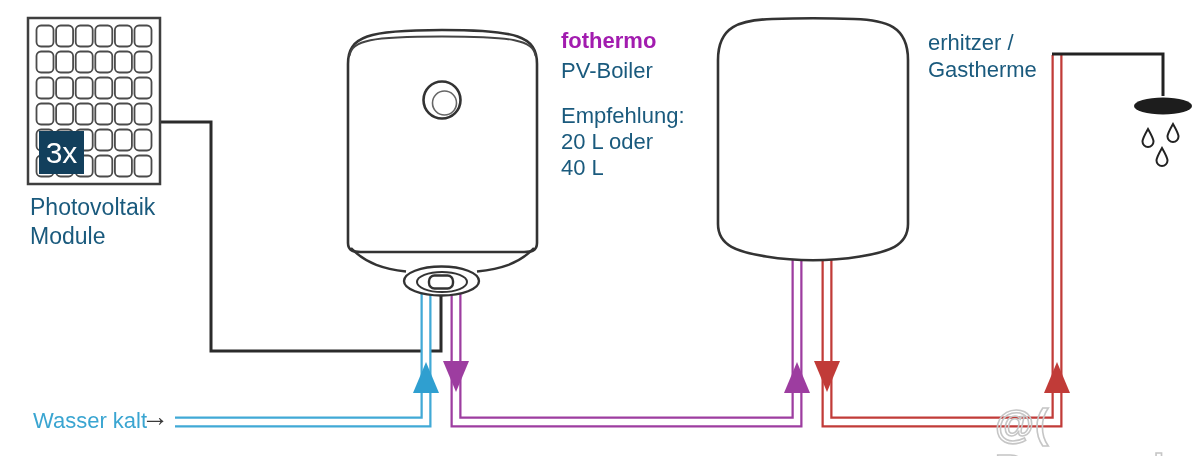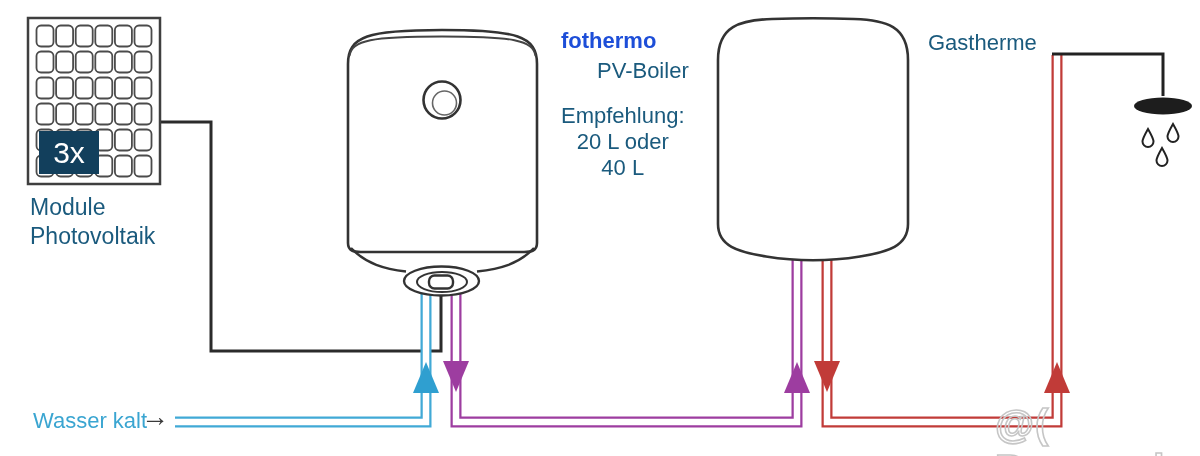--- a/index.html
+++ b/index.html
@@ -15,29 +15,29 @@
   #diagram-svg { position: absolute; left: 0; top: 0; }
 
   .lbl { position: absolute; font-family: "Liberation Sans", sans-serif; }
 
   .dark-blue { color: #1a5a7d; }
 
   .pv-label { left: 30px; top: 193px; font-size: 23px; line-height: 29px; }
   .pv-label span { display: block; }
 
   .pv-badge {
-    position: absolute; left: 39px; top: 131px; width: 60px; height: 43px;
+    position: absolute; left: 39px; top: 131px; width: 45px; height: 43px;
     background: #123f5c; color: #ffffff; font-size: 30px;
     display: flex; align-items: center; justify-content: center;
   }
 
-  .boiler-brand { left: 561px; top: 28px; font-size: 22px; font-weight: bold; color: #1d4ed8; }
-  .boiler-model { left: 561px; top: 58px; font-size: 22px; margin-left: 36px; }
+  .boiler-brand { left: 561px; top: 28px; font-size: 22px; font-weight: bold; color: #a21caf; }
+  .boiler-model { left: 561px; top: 58px; font-size: 22px; }
   .boiler-rec   { left: 561px; top: 103px; font-size: 22px; line-height: 26px; }
-  .boiler-rec span { display: block; text-align: center; }
+  .boiler-rec span { display: block; }
 
   .heater-label { left: 928px; top: 29px; font-size: 22px; line-height: 27px; }
   .heater-label span { display: block; }
 
   .cold-label { left: 33px;  top: 408px; font-size: 22px; color: #3aa5d1; }
   .cold-arrow { left: 141px; top: 401px; font-size: 28px; color: #3a3a3a; }
   .preheated-label { left: 528px; top: 384px; font-size: 23px; color: #9c3d9e; }
   .hot-label { left: 885px; top: 384px; font-size: 23px; color: #c13b38; }
 
   .watermark {
@@ -136,33 +136,34 @@
     <polygon points="413,393 439,393 426,362" fill="#2f9fd0"></polygon>
     <polygon points="443,361 469,361 456,392" fill="#9d3da0"></polygon>
     <polygon points="784,393 810,393 797,362" fill="#9d3da0"></polygon>
     <polygon points="814,361 840,361 827,392" fill="#c13b38"></polygon>
     <polygon points="1044,393 1070,393 1057,362" fill="#c13b38"></polygon>
   </svg>
 
   <div class="pv-badge">3x</div>
 
   <div class="lbl pv-label dark-blue">
+    <span>Photovoltaik</span>
     <span>Module</span>
-    <span>Photovoltaik</span>
   </div>
 
   <div class="lbl boiler-brand">fothermo</div>
   <div class="lbl boiler-model dark-blue">PV-Boiler</div>
   <div class="lbl boiler-rec dark-blue">
     <span>Empfehlung:</span>
     <span>20 L oder</span>
     <span>40 L</span>
   </div>
 
   <div class="lbl heater-label dark-blue">
+    <span>erhitzer /</span>
     <span>Gastherme</span>
   </div>
 
   <div class="lbl cold-label">Wasser kalt</div>
   <div class="lbl cold-arrow">→</div>
 
   <div class="lbl watermark">@( Bazos.sk</div>
 </div>
 
 </body></html>

